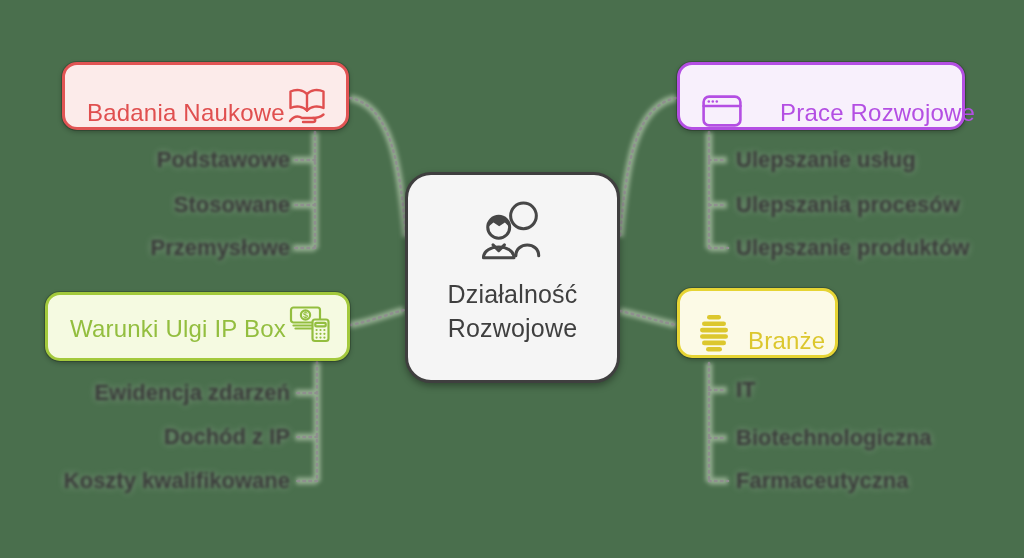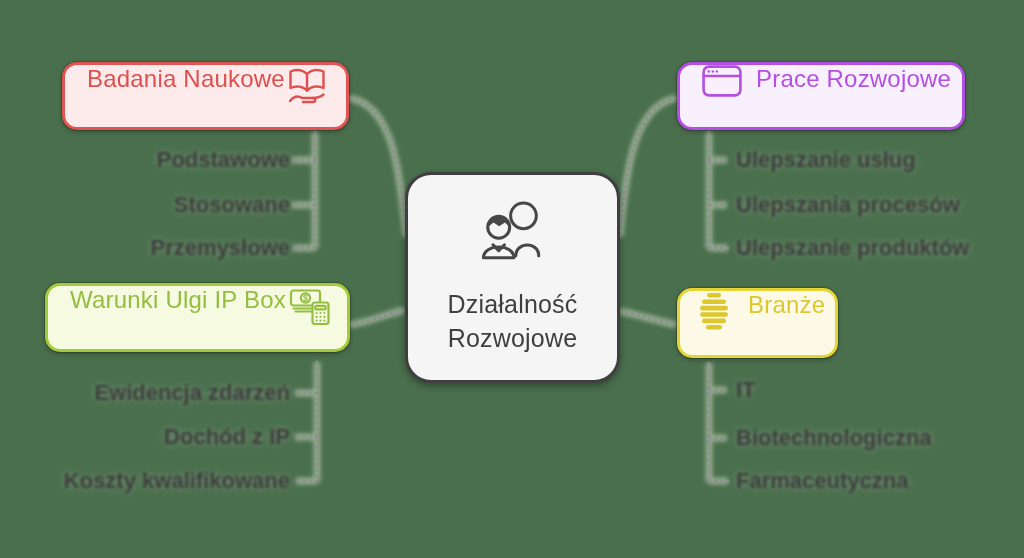--- a/index.html
+++ b/index.html
@@ -5,49 +5,49 @@
   html,body{margin:0;padding:0;}
   body{font-family:"Liberation Sans",sans-serif;}
   .canvas{
     position:relative;width:1024px;height:558px;overflow:hidden;
     background:#4A6F4D;
   }
   svg.connectors{position:absolute;left:0;top:0;width:1024px;height:558px;}
 
   
   .branch{
-    position:absolute;display:flex;align-items:flex-start;box-sizing:border-box;
+    position:absolute;display:flex;align-items:flex-end;box-sizing:border-box;
     border-radius:15px;border:3px solid;box-shadow:0 0 0 1px rgba(0,0,0,.18),0 2px 5px rgba(0,0,0,.28);
     font-size:24px;font-weight:400;letter-spacing:.2px;
   }
   .branch .icon{display:flex;align-items:center;justify-content:center;flex:0 0 auto;}
   .branch .label{white-space:nowrap;}
 
   .badania{left:62px;top:62px;width:287px;height:68px;
     background:#FCEBEA;border-color:#E15454;color:#E04F4F;
     justify-content:space-between;padding:0 18px 0 22px;}
   .prace{left:677px;top:62px;width:288px;height:68px;
     background:#F8F0FC;border-color:#B44FE3;color:#B44FE3;
-    justify-content:flex-start;gap:14px;padding:0 18px 0 22px;}
-  .warunki{left:45px;top:283px;width:305px;height:69px;
+    justify-content:flex-start;gap:38px;padding:0 18px 0 22px;}
+  .warunki{left:45px;top:292px;width:305px;height:69px;
     background:#F5FAE1;border-color:#A3C93C;color:#93BE3F;
-    justify-content:space-between;padding:0 16px 4px 22px;}
+    justify-content:space-between;padding:0 16px 15px 22px;}
   .branze{left:677px;top:288px;width:161px;height:70px;
     background:#FCFAE6;border-color:#E6D434;color:#DCC72E;
     justify-content:flex-start;gap:16px;padding:0 14px 0 16px;}
 
   
   .center-node{
     position:absolute;left:405px;top:172px;width:215px;height:211px;box-sizing:border-box;
     background:#F5F5F5;border:3px solid #3F3F3F;border-radius:26px;
     box-shadow:0 3px 7px rgba(0,0,0,.35);
     display:flex;flex-direction:column;align-items:center;padding-top:20px;
   }
   .center-node .title{
-    margin-top:14px;text-align:center;color:#3F3F3F;
+    margin-top:4px;text-align:center;color:#3F3F3F;
     font-size:25px;line-height:34px;font-weight:500;letter-spacing:.2px;
   }
 
   
   .sub{
     position:absolute;height:30px;line-height:30px;white-space:nowrap;
     font-size:22px;font-weight:700;color:#3A3A3A;
     filter:blur(1.6px);
     text-shadow:0 0 7px rgba(240,250,235,.35);
   }

